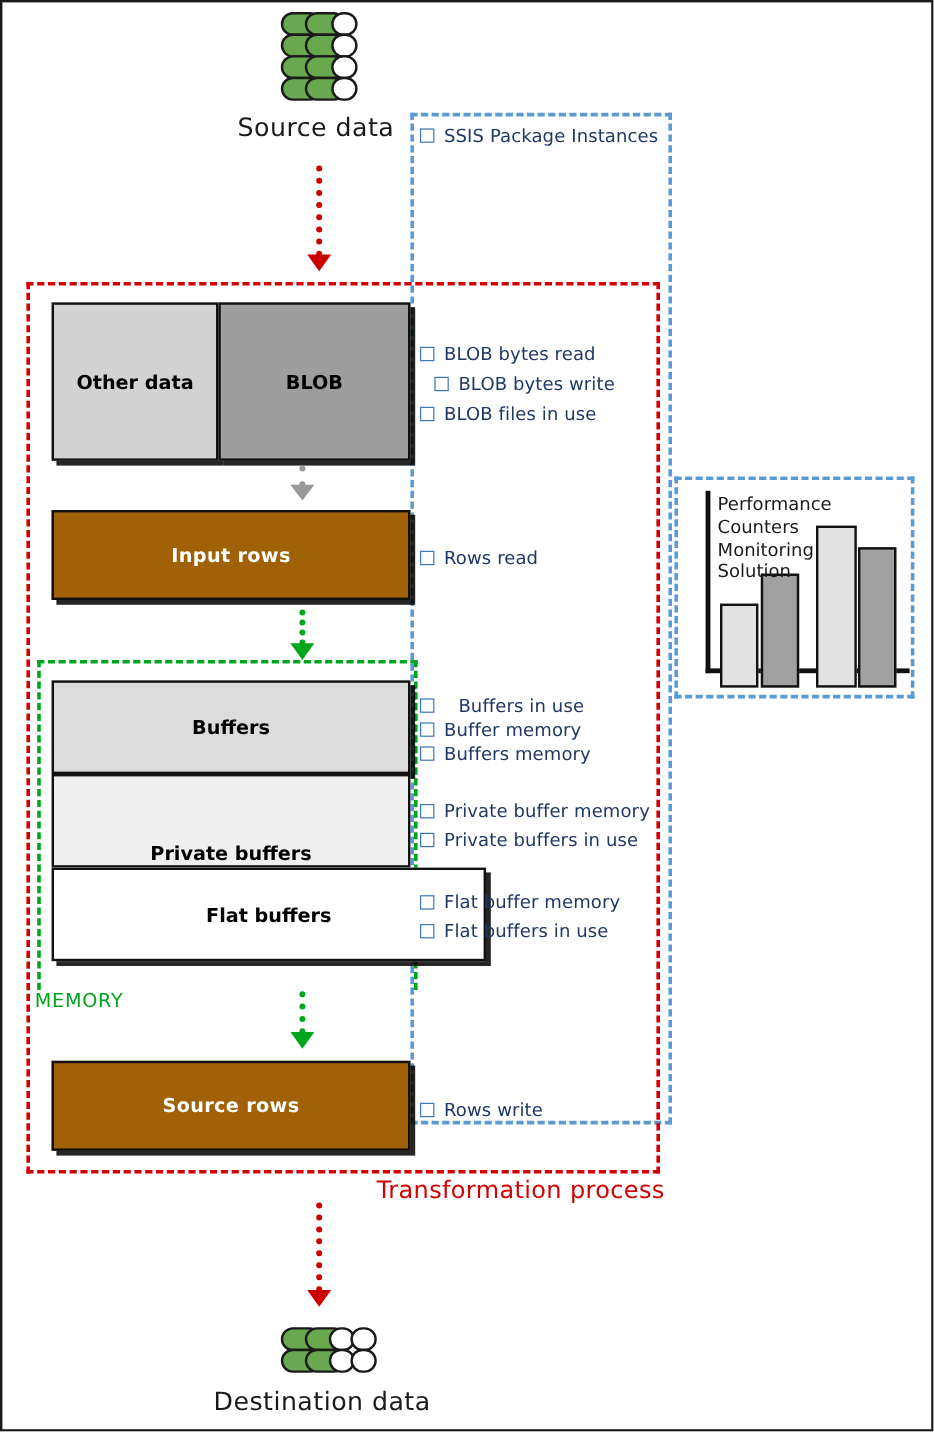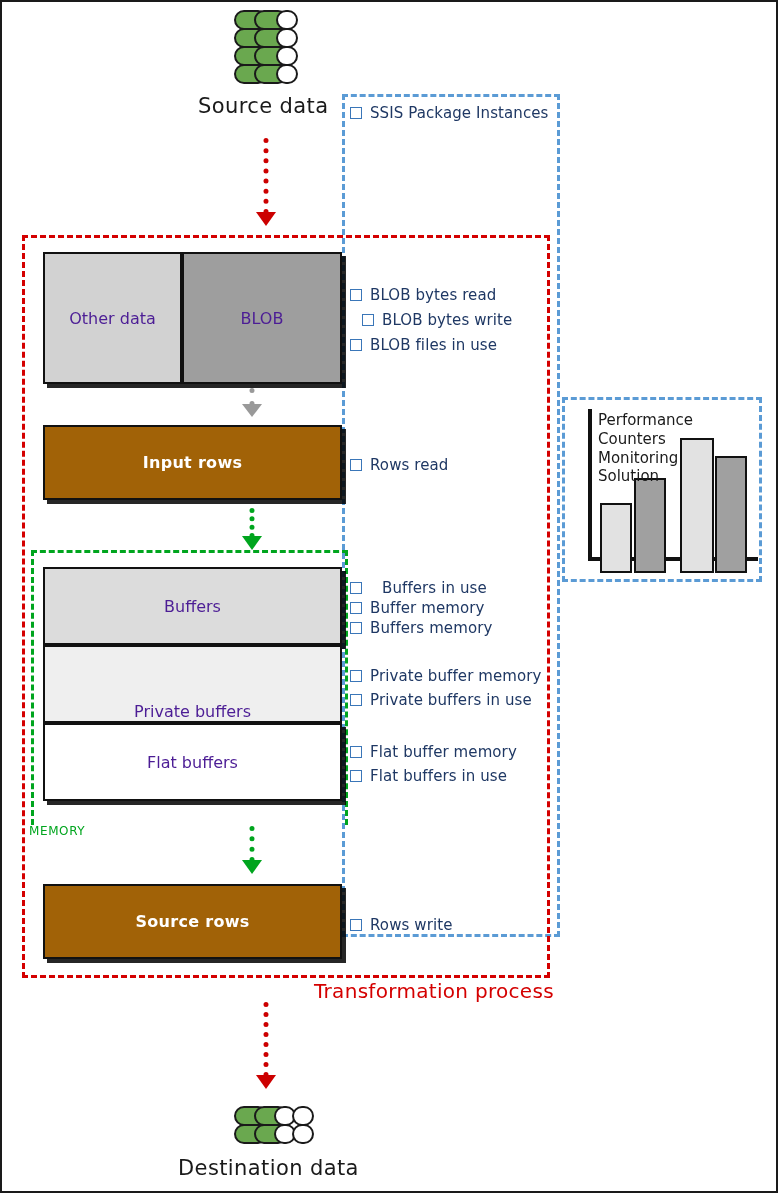--- a/index.html
+++ b/index.html
@@ -71,22 +71,23 @@
 
   
   .pbox {
     position: absolute;
     border: 2.5px solid #111111;
     box-sizing: border-box;
     display: flex;
     align-items: center;
     justify-content: center;
     font-size: 16px;
-    color: #4c1d95;
+    color: #000000;
     box-shadow: 4px 4px 0 rgba(0,0,0,0.85);
+    font-weight: bold;
   }
   .pbox.dark {
     background: #a16207;
     color: #ffffff;
     font-weight: bold;
     letter-spacing: 0.3px;
   }
   .pbox.nosh { box-shadow: none; align-items: flex-end; }
 
   
@@ -111,21 +112,21 @@
     flex: 0 0 auto;
     box-sizing: border-box;
   }
   .cblabel {
     font-size: 15px;
     color: #1f3864;
     letter-spacing: 0.1px;
   }
 
   
-  .caption { position: absolute; font-size: 12px; white-space: nowrap; }
+  .caption { position: absolute; font-size: 16px; white-space: nowrap; }
   .caption.green { color: #00a51e; letter-spacing: 0.6px; }
   .caption.red { color: #d40000; font-size: 20px; letter-spacing: 0.3px; }
 
   
   .chart-wrap { position: absolute; }
   .chart-title {
     position: absolute;
     left: 28px; top: 4px;
     font-size: 15px;
     color: #1a1a1a;
@@ -214,21 +215,21 @@
     <div class="shaft" style="height:30px;"></div>
     <div class="head" style="top:28px;"></div>
   </div>
 
   <div class="pbox" style="left:41px; top:565px; width:299px; height:78px; background:#dcdcdc;">
     <span>Buffers</span>
   </div>
   <div class="pbox nosh" style="left:41px; top:643px; width:299px; height:78px; background:#efefef;">
     <span>Private buffers</span>
   </div>
-  <div class="pbox" style="left:41px; top:721px; width:299px; height:78px; background:#ffffff;justify-content:center;">
+  <div class="pbox" style="left:41px; top:721px; width:362px; height:78px; background:#ffffff;justify-content:center;">
     <span>Flat buffers</span>
   </div>
 
   <div class="caption green" style="left:27px; top:822px;">MEMORY</div>
 
   <div class="arrow green" style="left:230px; top:824px; width:40px; height:60px;">
     <div class="shaft" style="height:36px;"></div>
     <div class="head" style="top:34px;"></div>
   </div>
 

